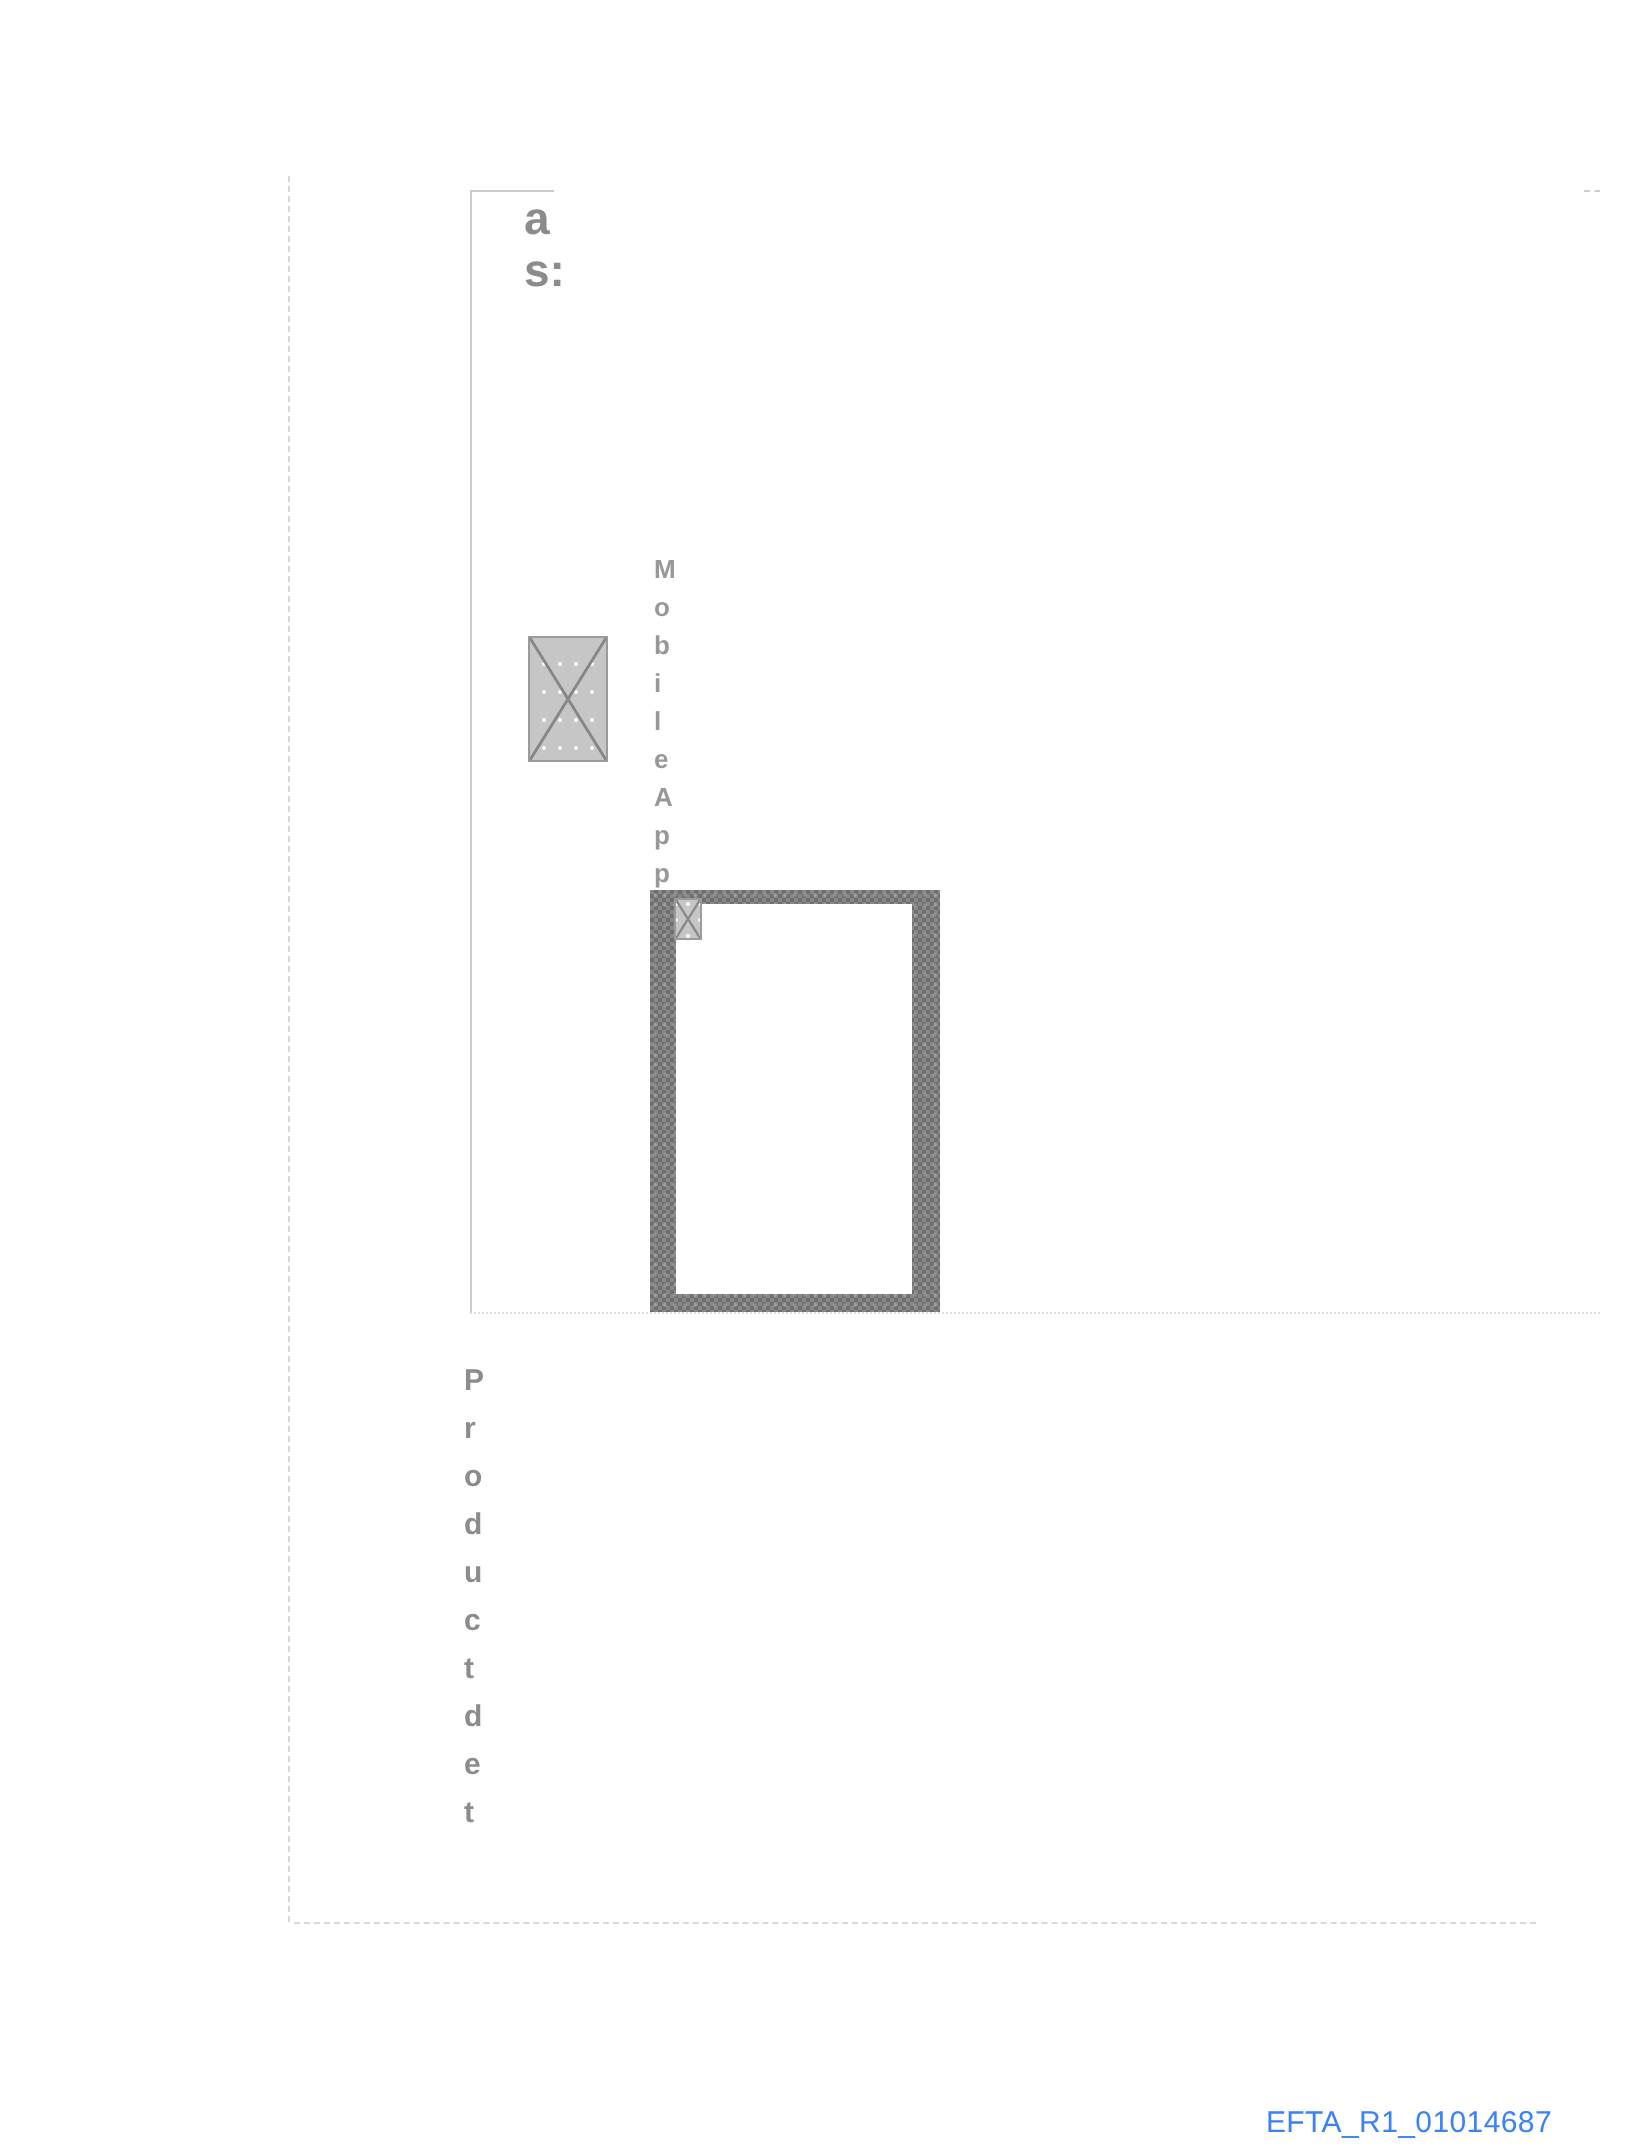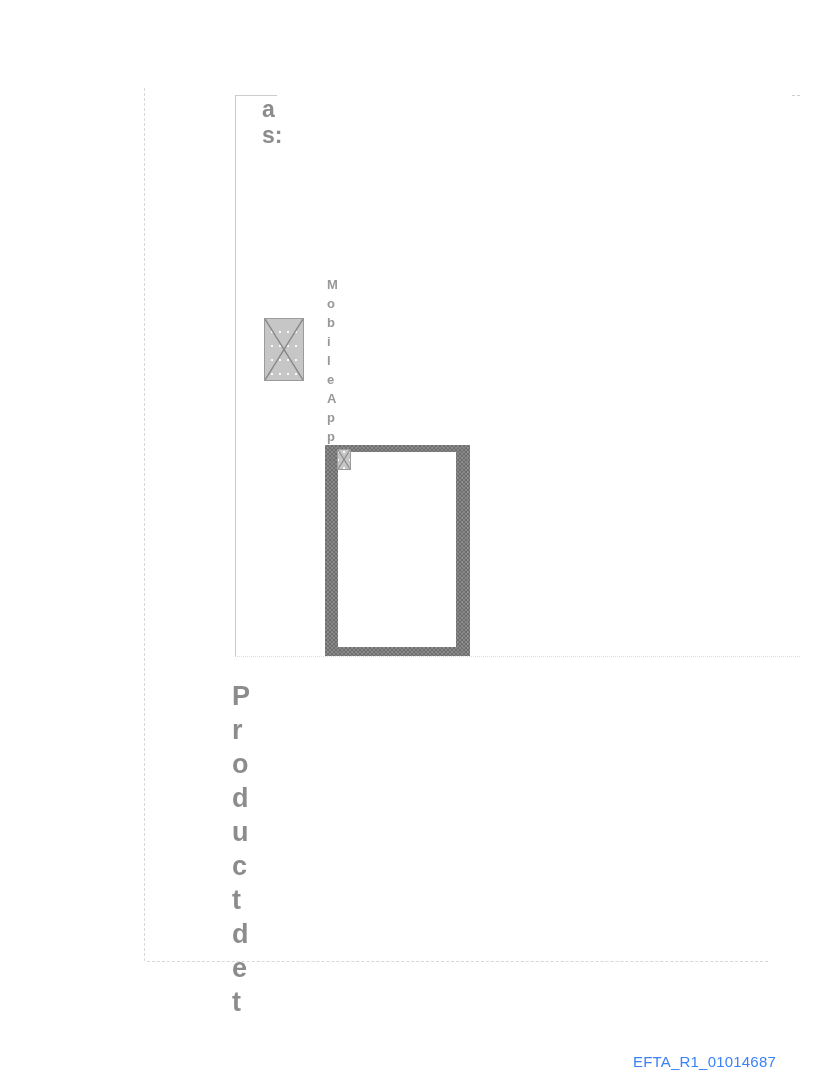--- a/index.html
+++ b/index.html
@@ -45,22 +45,22 @@
     white-space: normal;
     font-weight: bold;
     color: #8c8c8c;
     overflow: visible;
   }
   .vstack-large {
     font-size: 23px;
     line-height: 26px;
   }
   .vstack-heading {
-    font-size: 27px;
-    line-height: 34px;
+    font-size: 15px;
+    line-height: 24px;
   }
   .vstack-alt {
     font-size: 13px;
     line-height: 19px;
     color: #989898;
   }
   
   .broken-img {
     position: absolute;
     background-color: #c6c6c6;

